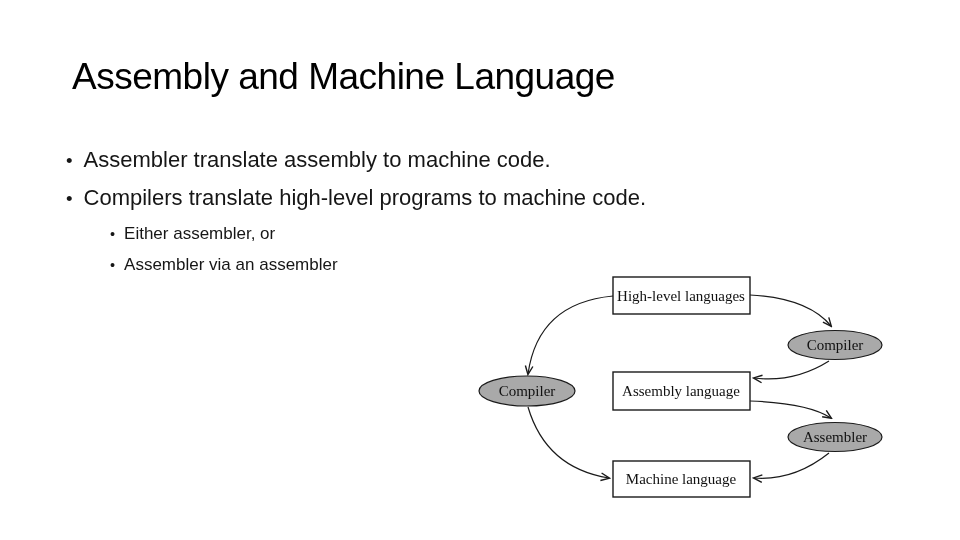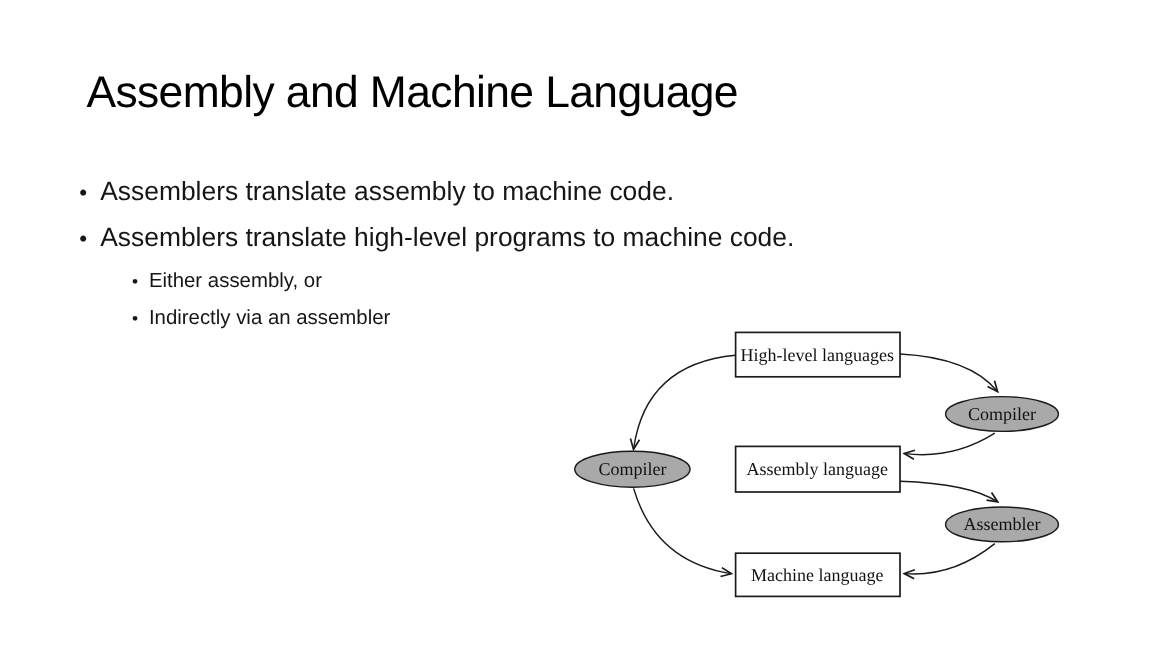--- a/index.html
+++ b/index.html
@@ -54,33 +54,33 @@
 </style>
 </head>
 <body>
 
 <div class="slide">
 
   <h1 class="title">Assembly and Machine Language</h1>
 
   <div class="bullet-line l1" id="line1">
     <span class="bullet-dot">•</span>
-    <span>Assemblers translate assembly to machine code.</span>
+    <span>Assembler translate assembly to machine code.</span>
   </div>
   <div class="bullet-line l1" id="line2">
     <span class="bullet-dot">•</span>
-    <span>Assemblers translate high-level programs to machine code.</span>
+    <span>Compilers translate high-level programs to machine code.</span>
   </div>
   <div class="bullet-line l2" id="line3">
     <span class="bullet-dot">•</span>
-    <span>Either assembly, or</span>
+    <span>Either assembler, or</span>
   </div>
   <div class="bullet-line l2" id="line4">
     <span class="bullet-dot">•</span>
-    <span>Indirectly via an assembler</span>
+    <span>Assembler via an assembler</span>
   </div>
 
   <svg class="diagram-svg" viewBox="0 0 960 540">
     <defs>
       <marker id="arrowhead" viewBox="0 0 10 10" refX="8.5" refY="5" markerWidth="9" markerHeight="9" orient="auto-start-reverse">
         <path d="M1,1.5 L9,5 L1,8.5" fill="none" stroke="#1a1a1a" stroke-width="1.3"></path>
       </marker>
     </defs>
 
     <g fill="none" stroke="#1a1a1a" stroke-width="1.2">

